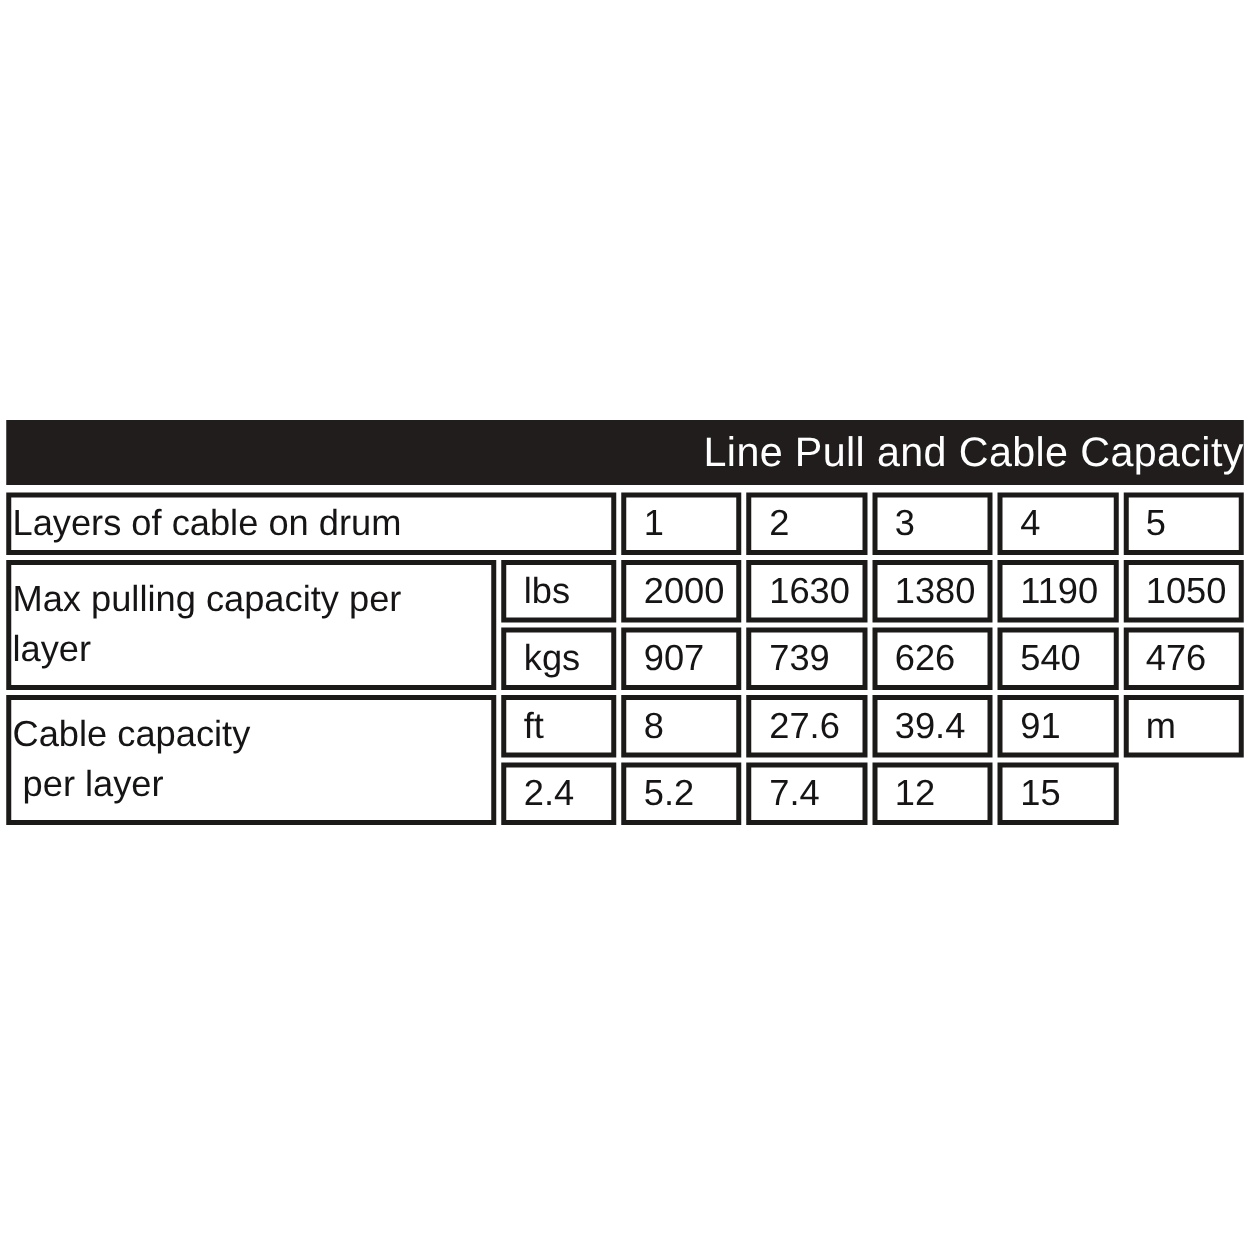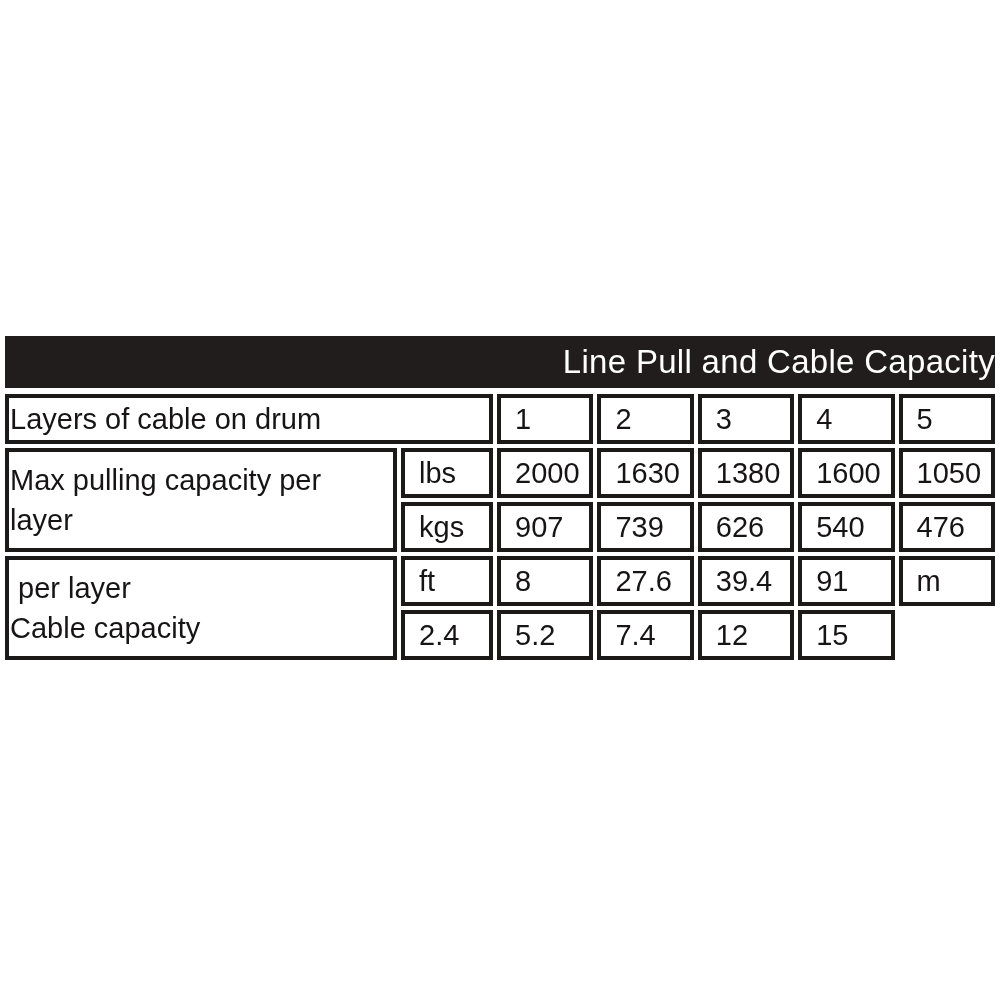--- a/index.html
+++ b/index.html
@@ -85,33 +85,33 @@
     <div class="cell">5</div>
 
     <div class="cell label span2row">
       <span class="lline">Max pulling capacity per</span>
       <span class="lline">layer</span>
     </div>
     <div class="cell">lbs</div>
     <div class="cell">2000</div>
     <div class="cell">1630</div>
     <div class="cell">1380</div>
-    <div class="cell">1600</div>
+    <div class="cell">1190</div>
     <div class="cell">1050</div>
 
     <div class="cell">kgs</div>
     <div class="cell">907</div>
     <div class="cell">739</div>
     <div class="cell">626</div>
     <div class="cell">540</div>
     <div class="cell">476</div>
 
     <div class="cell label span2row">
+      <span class="lline">Cable capacity</span>
       <span class="lline"> per layer</span>
-      <span class="lline">Cable capacity</span>
     </div>
     <div class="cell">ft</div>
     <div class="cell">8</div>
     <div class="cell">27.6</div>
     <div class="cell">39.4</div>
     <div class="cell">91</div>
 
     <div class="cell">m</div>
     <div class="cell">2.4</div>
     <div class="cell">5.2</div>

